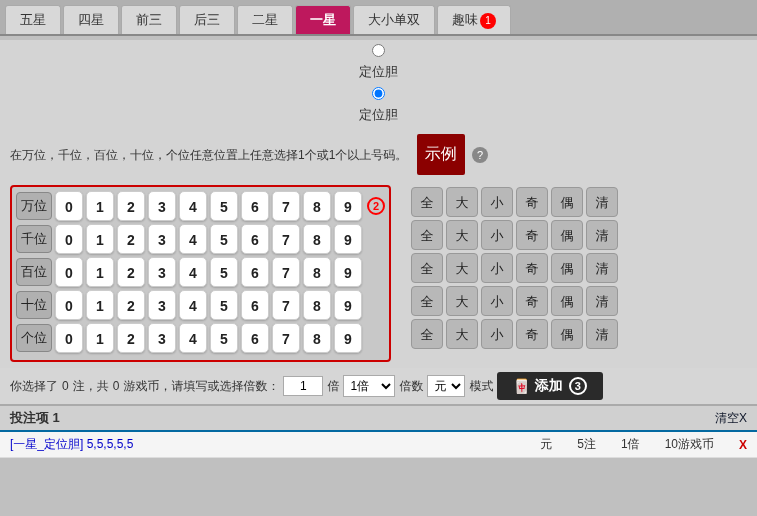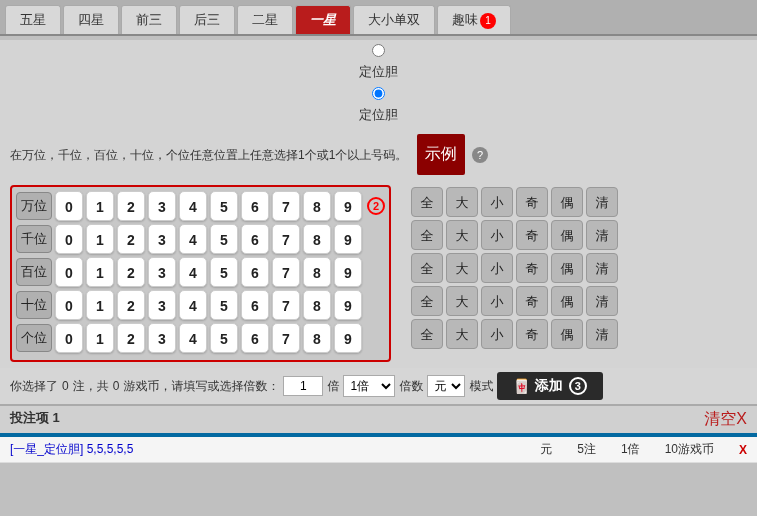--- a/index.html
+++ b/index.html
@@ -25,24 +25,23 @@
       background: #d8d8d8;
       border: 1px solid #aaa;
       border-bottom: none;
       border-radius: 3px 3px 0 0;
       cursor: pointer;
       font-size: 13px;
       color: #333;
       user-select: none;
     }
     .tab-item.active {
-      background: #b91c1c;
+      background: #be185d;
       color: #fff;
       font-weight: bold;
-      font-style: italic;
     }
 
     
     .tab-badge {
       display: inline-block;
       background: red;
       color: white;
       border-radius: 50%;
       width: 16px;
       height: 16px;
@@ -208,34 +207,34 @@
     }
 
     
     .bet-list-container {
       background: #e8e8e8;
       border-top: 2px solid #aaa;
       padding: 0;
     }
     .bet-list-header {
       display: flex;
-      align-items: flex-start;
+      align-items: center;
       justify-content: space-between;
       background: #d0d0d0;
       padding: 3px 10px;
-      border-bottom: 4px solid #0369a1;
+      border-bottom: 2px solid #0369a1;
     }
     .bet-list-title {
       font-size: 13px;
       font-weight: bold;
       color: #333;
     }
     .clear-btn {
-      color: #b91c1c;
-      font-size: 16px;
+      color: #0f172a;
+      font-size: 12px;
       cursor: pointer;
       background: none;
       border: none;
       padding: 0;
     }
     .bet-item {
       display: flex;
       align-items: center;
       padding: 4px 10px;
       font-size: 12px;

